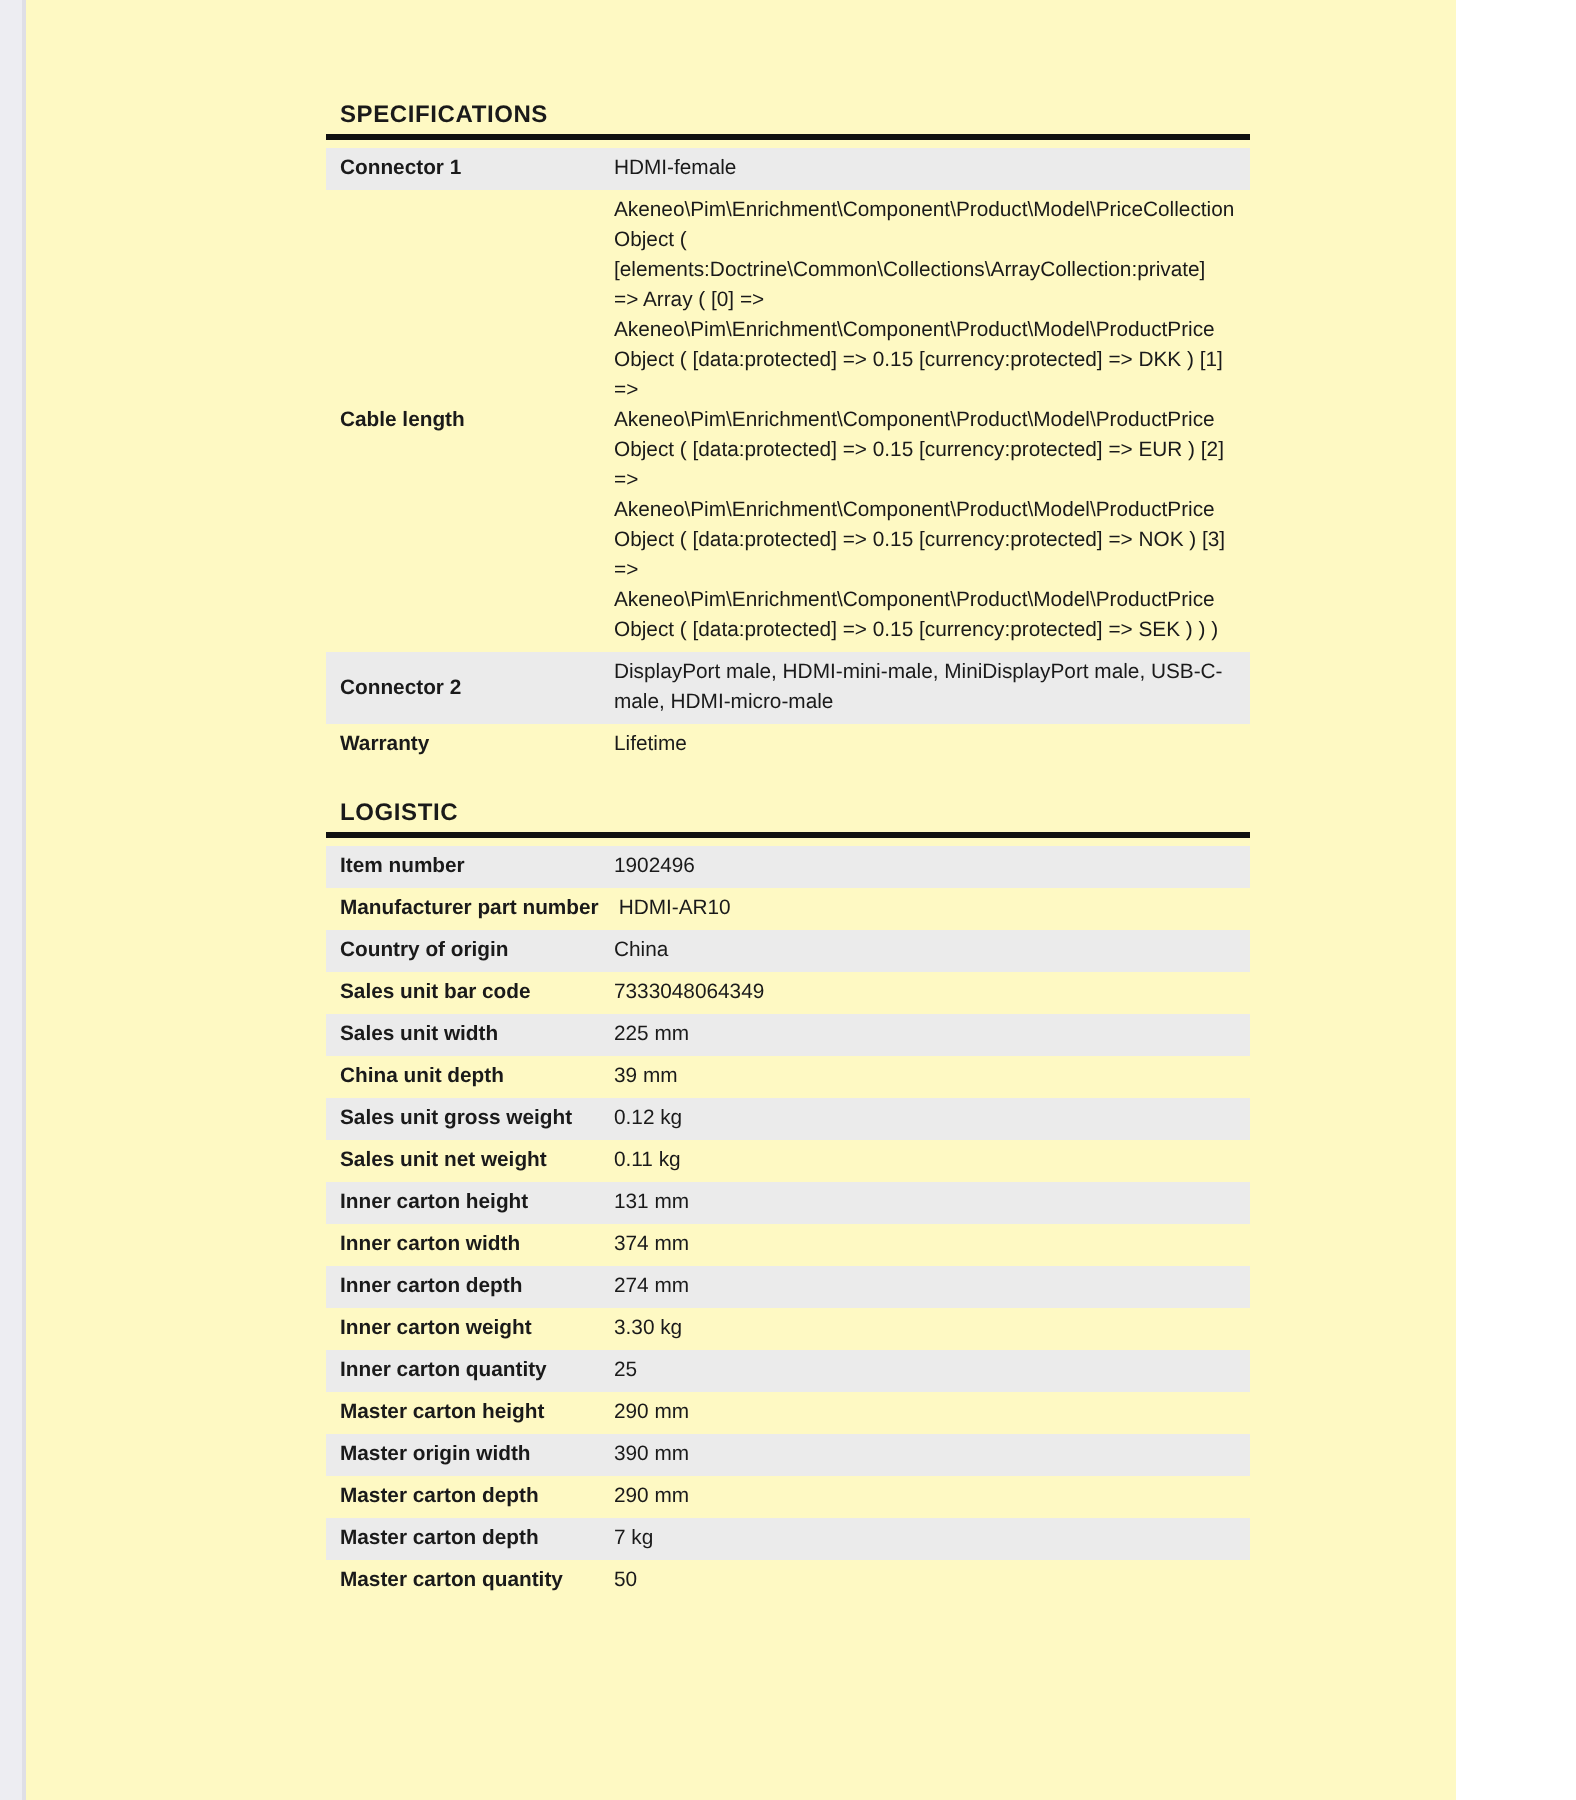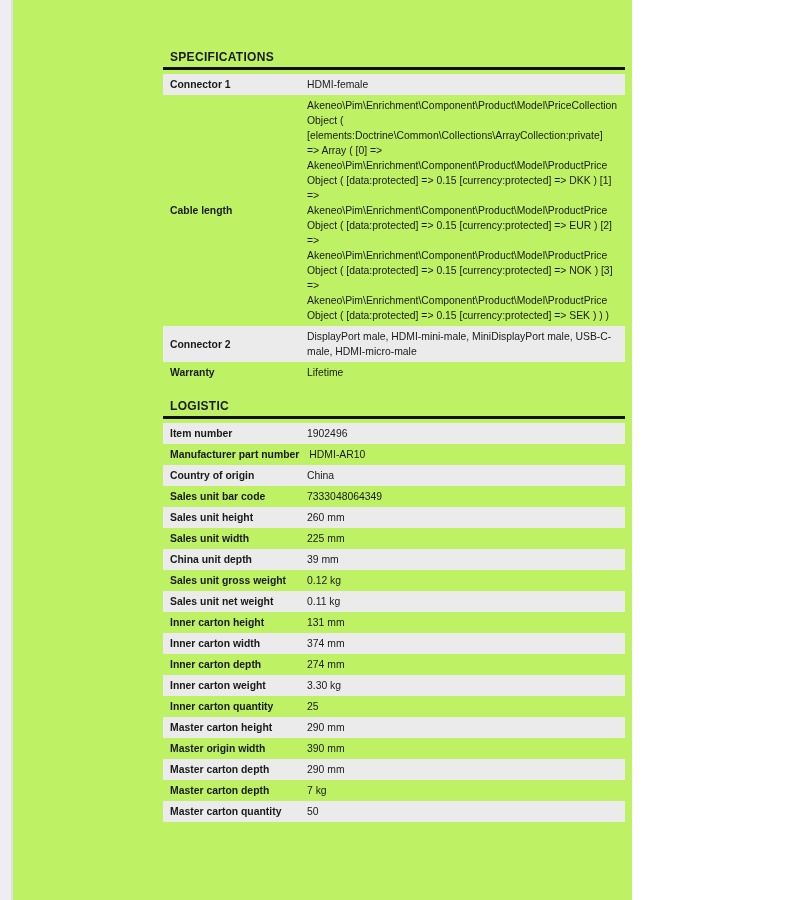--- a/index.html
+++ b/index.html
@@ -11,21 +11,21 @@
   }
   *{box-sizing:border-box;}
   html,body{margin:0;padding:0;}
   body{
     width:788px;height:900px;overflow:hidden;
     background:#ffffff;
     font-family:"Liberation Sans", sans-serif;
     color:var(--ink);
   }
   .viewport{
-    position:relative;width:632px;height:900px;background:#bef264;overflow:hidden;
+    position:relative;width:728px;height:900px;background:#fef9c3;overflow:hidden;
   }
   .gutter{
     position:absolute;left:0;top:0;bottom:0;width:13px;
     background:var(--gutter);
     border-right:2px solid var(--gutter-line);
   }
   .content{
     position:absolute;left:163px;top:50px;width:462px;
   }
   .spec-section + .spec-section{margin-top:16px;}
@@ -120,24 +120,20 @@
   <div class="row">
     <div class="cell label">Country of origin</div>
     <div class="cell value">China</div>
   </div>
 
   <div class="row">
     <div class="cell label">Sales unit bar code</div>
     <div class="cell value">7333048064349</div>
   </div>
 
-  <div class="row">
-    <div class="cell label">Sales unit height</div>
-    <div class="cell value">260 mm</div>
-  </div>
 
   <div class="row">
     <div class="cell label">Sales unit width</div>
     <div class="cell value">225 mm</div>
   </div>
 
   <div class="row">
     <div class="cell label">China unit depth</div>
     <div class="cell value">39 mm</div>
   </div>

